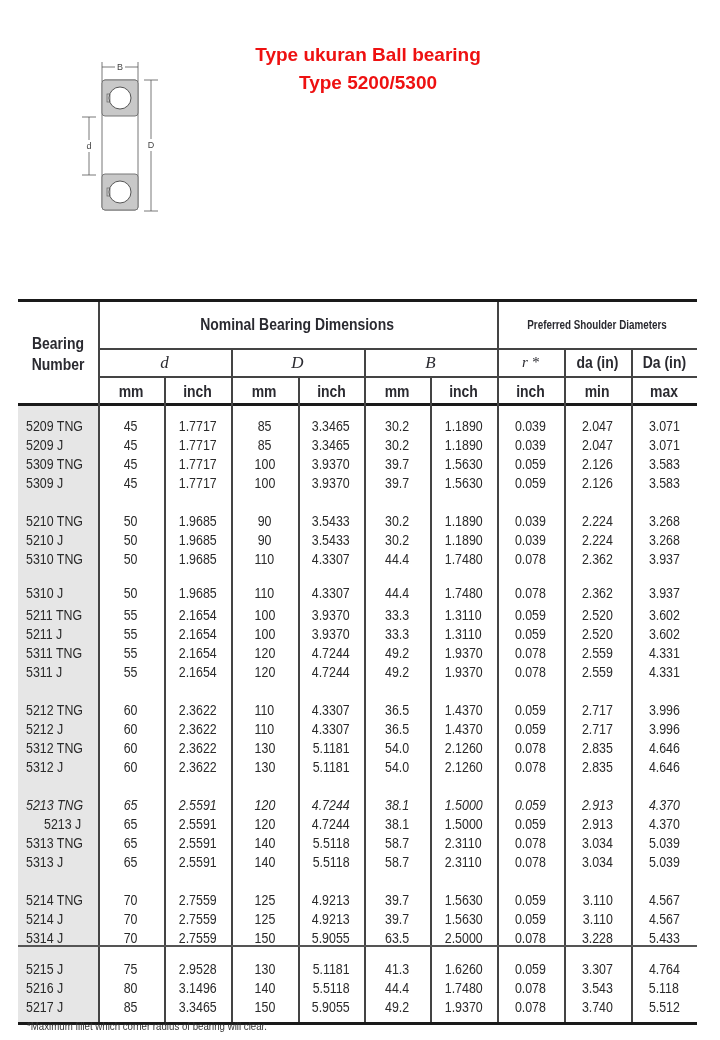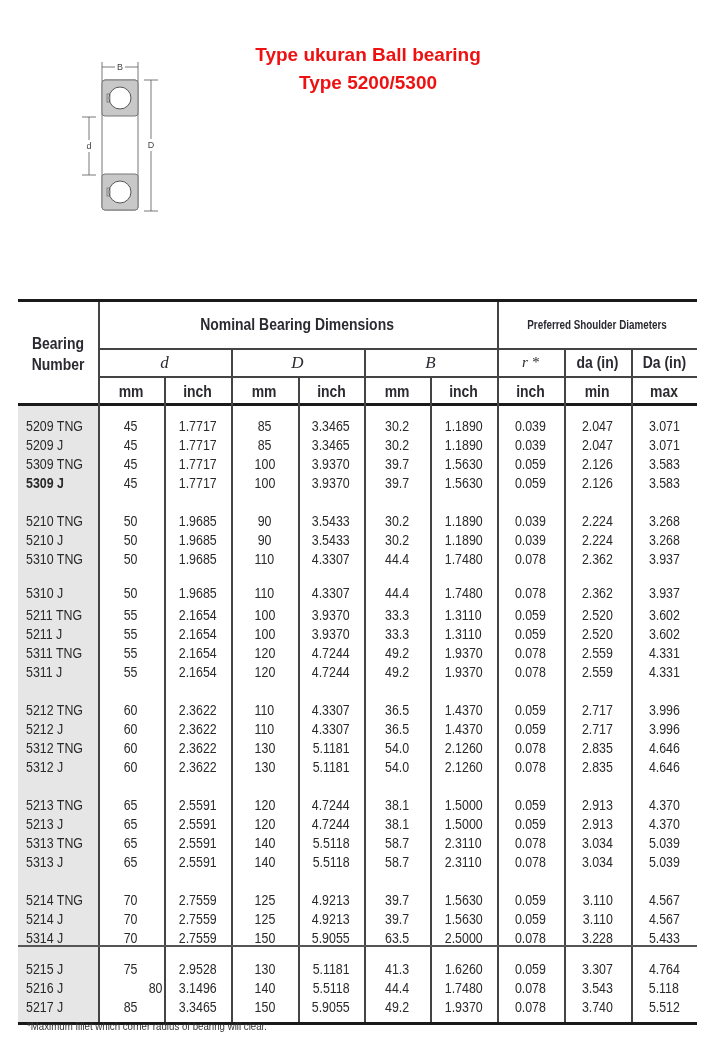--- a/index.html
+++ b/index.html
@@ -187,21 +187,21 @@
         <div class="cell" style="left: 146px; width: 67px;"><span>1.7717</span></div>
         <div class="cell" style="left: 213px; width: 67px;"><span>100</span></div>
         <div class="cell" style="left: 280px; width: 66px;"><span>3.9370</span></div>
         <div class="cell" style="left: 346px; width: 66px;"><span>39.7</span></div>
         <div class="cell" style="left: 412px; width: 67px;"><span>1.5630</span></div>
         <div class="cell" style="left: 479px; width: 67px;"><span>0.059</span></div>
         <div class="cell" style="left: 546px; width: 67px;"><span>2.126</span></div>
         <div class="cell" style="left: 613px; width: 66px;"><span>3.583</span></div>
       </div>
       <div class="row" style="top: 67px;">
-        <div class="cell bn" style="left: 0px; width: 80px; font-weight: bold;"><span>5309 J</span></div>
+        <div class="cell bn" style="left: 0px; width: 80px;"><span>5309 J</span></div>
         <div class="cell" style="left: 80px; width: 66px;"><span>45</span></div>
         <div class="cell" style="left: 146px; width: 67px;"><span>1.7717</span></div>
         <div class="cell" style="left: 213px; width: 67px;"><span>100</span></div>
         <div class="cell" style="left: 280px; width: 66px;"><span>3.9370</span></div>
         <div class="cell" style="left: 346px; width: 66px;"><span>39.7</span></div>
         <div class="cell" style="left: 412px; width: 67px;"><span>1.5630</span></div>
         <div class="cell" style="left: 479px; width: 67px;"><span>0.059</span></div>
         <div class="cell" style="left: 546px; width: 67px;"><span>2.126</span></div>
         <div class="cell" style="left: 613px; width: 66px;"><span>3.583</span></div>
       </div>
@@ -342,34 +342,34 @@
         <div class="cell" style="left: 80px; width: 66px;"><span>60</span></div>
         <div class="cell" style="left: 146px; width: 67px;"><span>2.3622</span></div>
         <div class="cell" style="left: 213px; width: 67px;"><span>130</span></div>
         <div class="cell" style="left: 280px; width: 66px;"><span>5.1181</span></div>
         <div class="cell" style="left: 346px; width: 66px;"><span>54.0</span></div>
         <div class="cell" style="left: 412px; width: 67px;"><span>2.1260</span></div>
         <div class="cell" style="left: 479px; width: 67px;"><span>0.078</span></div>
         <div class="cell" style="left: 546px; width: 67px;"><span>2.835</span></div>
         <div class="cell" style="left: 613px; width: 66px;"><span>4.646</span></div>
       </div>
-      <div class="row" style="top: 389px;">
+      <div class="row" style="top: 389px; font-style: italic;">
         <div class="cell bn" style="left: 0px; width: 80px;"><span>5213 TNG</span></div>
         <div class="cell" style="left: 80px; width: 66px;"><span>65</span></div>
         <div class="cell" style="left: 146px; width: 67px;"><span>2.5591</span></div>
         <div class="cell" style="left: 213px; width: 67px;"><span>120</span></div>
         <div class="cell" style="left: 280px; width: 66px;"><span>4.7244</span></div>
         <div class="cell" style="left: 346px; width: 66px;"><span>38.1</span></div>
         <div class="cell" style="left: 412px; width: 67px;"><span>1.5000</span></div>
         <div class="cell" style="left: 479px; width: 67px;"><span>0.059</span></div>
         <div class="cell" style="left: 546px; width: 67px;"><span>2.913</span></div>
         <div class="cell" style="left: 613px; width: 66px;"><span>4.370</span></div>
       </div>
       <div class="row" style="top: 408px;">
-        <div class="cell bn" style="left: 0px; width: 80px;"><span>5213 J</span></div>
+        <div class="cell bn" style="left: 18px; width: 80px;"><span>5213 J</span></div>
         <div class="cell" style="left: 80px; width: 66px;"><span>65</span></div>
         <div class="cell" style="left: 146px; width: 67px;"><span>2.5591</span></div>
         <div class="cell" style="left: 213px; width: 67px;"><span>120</span></div>
         <div class="cell" style="left: 280px; width: 66px;"><span>4.7244</span></div>
         <div class="cell" style="left: 346px; width: 66px;"><span>38.1</span></div>
         <div class="cell" style="left: 412px; width: 67px;"><span>1.5000</span></div>
         <div class="cell" style="left: 479px; width: 67px;"><span>0.059</span></div>
         <div class="cell" style="left: 546px; width: 67px;"><span>2.913</span></div>
         <div class="cell" style="left: 613px; width: 66px;"><span>4.370</span></div>
       </div>
@@ -440,21 +440,21 @@
         <div class="cell" style="left: 213px; width: 67px;"><span>130</span></div>
         <div class="cell" style="left: 280px; width: 66px;"><span>5.1181</span></div>
         <div class="cell" style="left: 346px; width: 66px;"><span>41.3</span></div>
         <div class="cell" style="left: 412px; width: 67px;"><span>1.6260</span></div>
         <div class="cell" style="left: 479px; width: 67px;"><span>0.059</span></div>
         <div class="cell" style="left: 546px; width: 67px;"><span>3.307</span></div>
         <div class="cell" style="left: 613px; width: 66px;"><span>4.764</span></div>
       </div>
       <div class="row" style="top: 572px;">
         <div class="cell bn" style="left: 0px; width: 80px;"><span>5216 J</span></div>
-        <div class="cell" style="left: 80px; width: 66px; text-align: right;"><span>80</span></div>
+        <div class="cell" style="left: 80px; width: 66px;"><span>80</span></div>
         <div class="cell" style="left: 146px; width: 67px;"><span>3.1496</span></div>
         <div class="cell" style="left: 213px; width: 67px;"><span>140</span></div>
         <div class="cell" style="left: 280px; width: 66px;"><span>5.5118</span></div>
         <div class="cell" style="left: 346px; width: 66px;"><span>44.4</span></div>
         <div class="cell" style="left: 412px; width: 67px;"><span>1.7480</span></div>
         <div class="cell" style="left: 479px; width: 67px;"><span>0.078</span></div>
         <div class="cell" style="left: 546px; width: 67px;"><span>3.543</span></div>
         <div class="cell" style="left: 613px; width: 66px;"><span>5.118</span></div>
       </div>
       <div class="row" style="top: 591px;">

